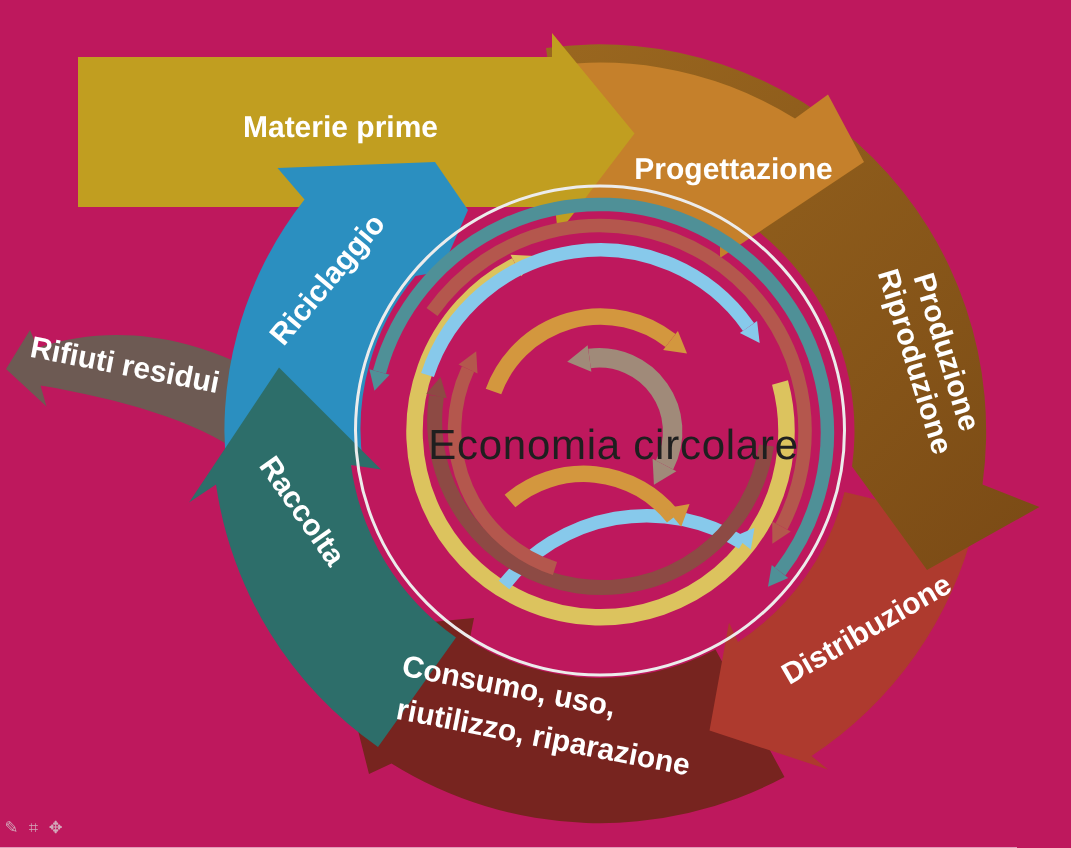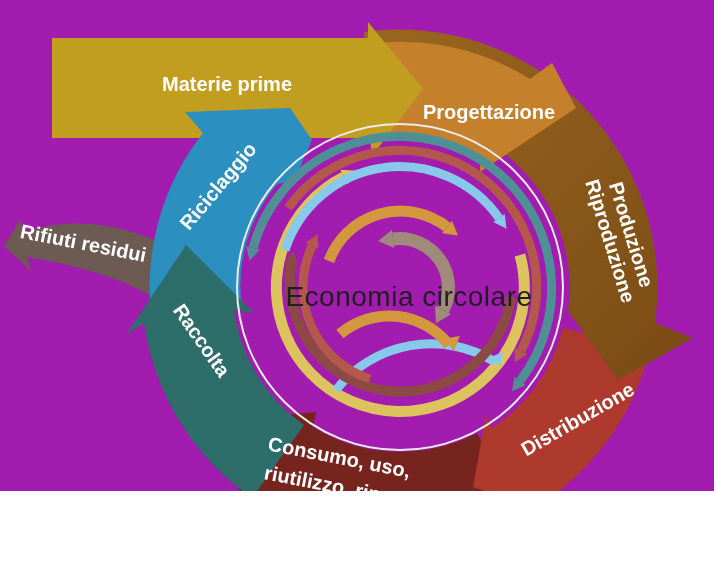--- a/index.html
+++ b/index.html
@@ -1,20 +1,20 @@
 <!DOCTYPE html>
 <html><head>
 <meta charset="utf-8">
 <style>
   html, body { margin: 0; padding: 0; background: #ffffff; }
   .stage {
     position: relative;
     width: 714px;
-    height: 491px;
-    background: #a21caf;
+    height: 565px;
+    background: #be185d;
     overflow: hidden;
     font-family: "Liberation Sans", sans-serif;
   }
   svg { position: absolute; left: 0; top: 0; display: block; }
   svg text {
     font-family: "Liberation Sans", sans-serif;
     font-weight: 600;
   }
   .seg-label { font-size: 20px; }
   .center-title { font-size: 28px; font-weight: 400; letter-spacing: 0.5px; }

